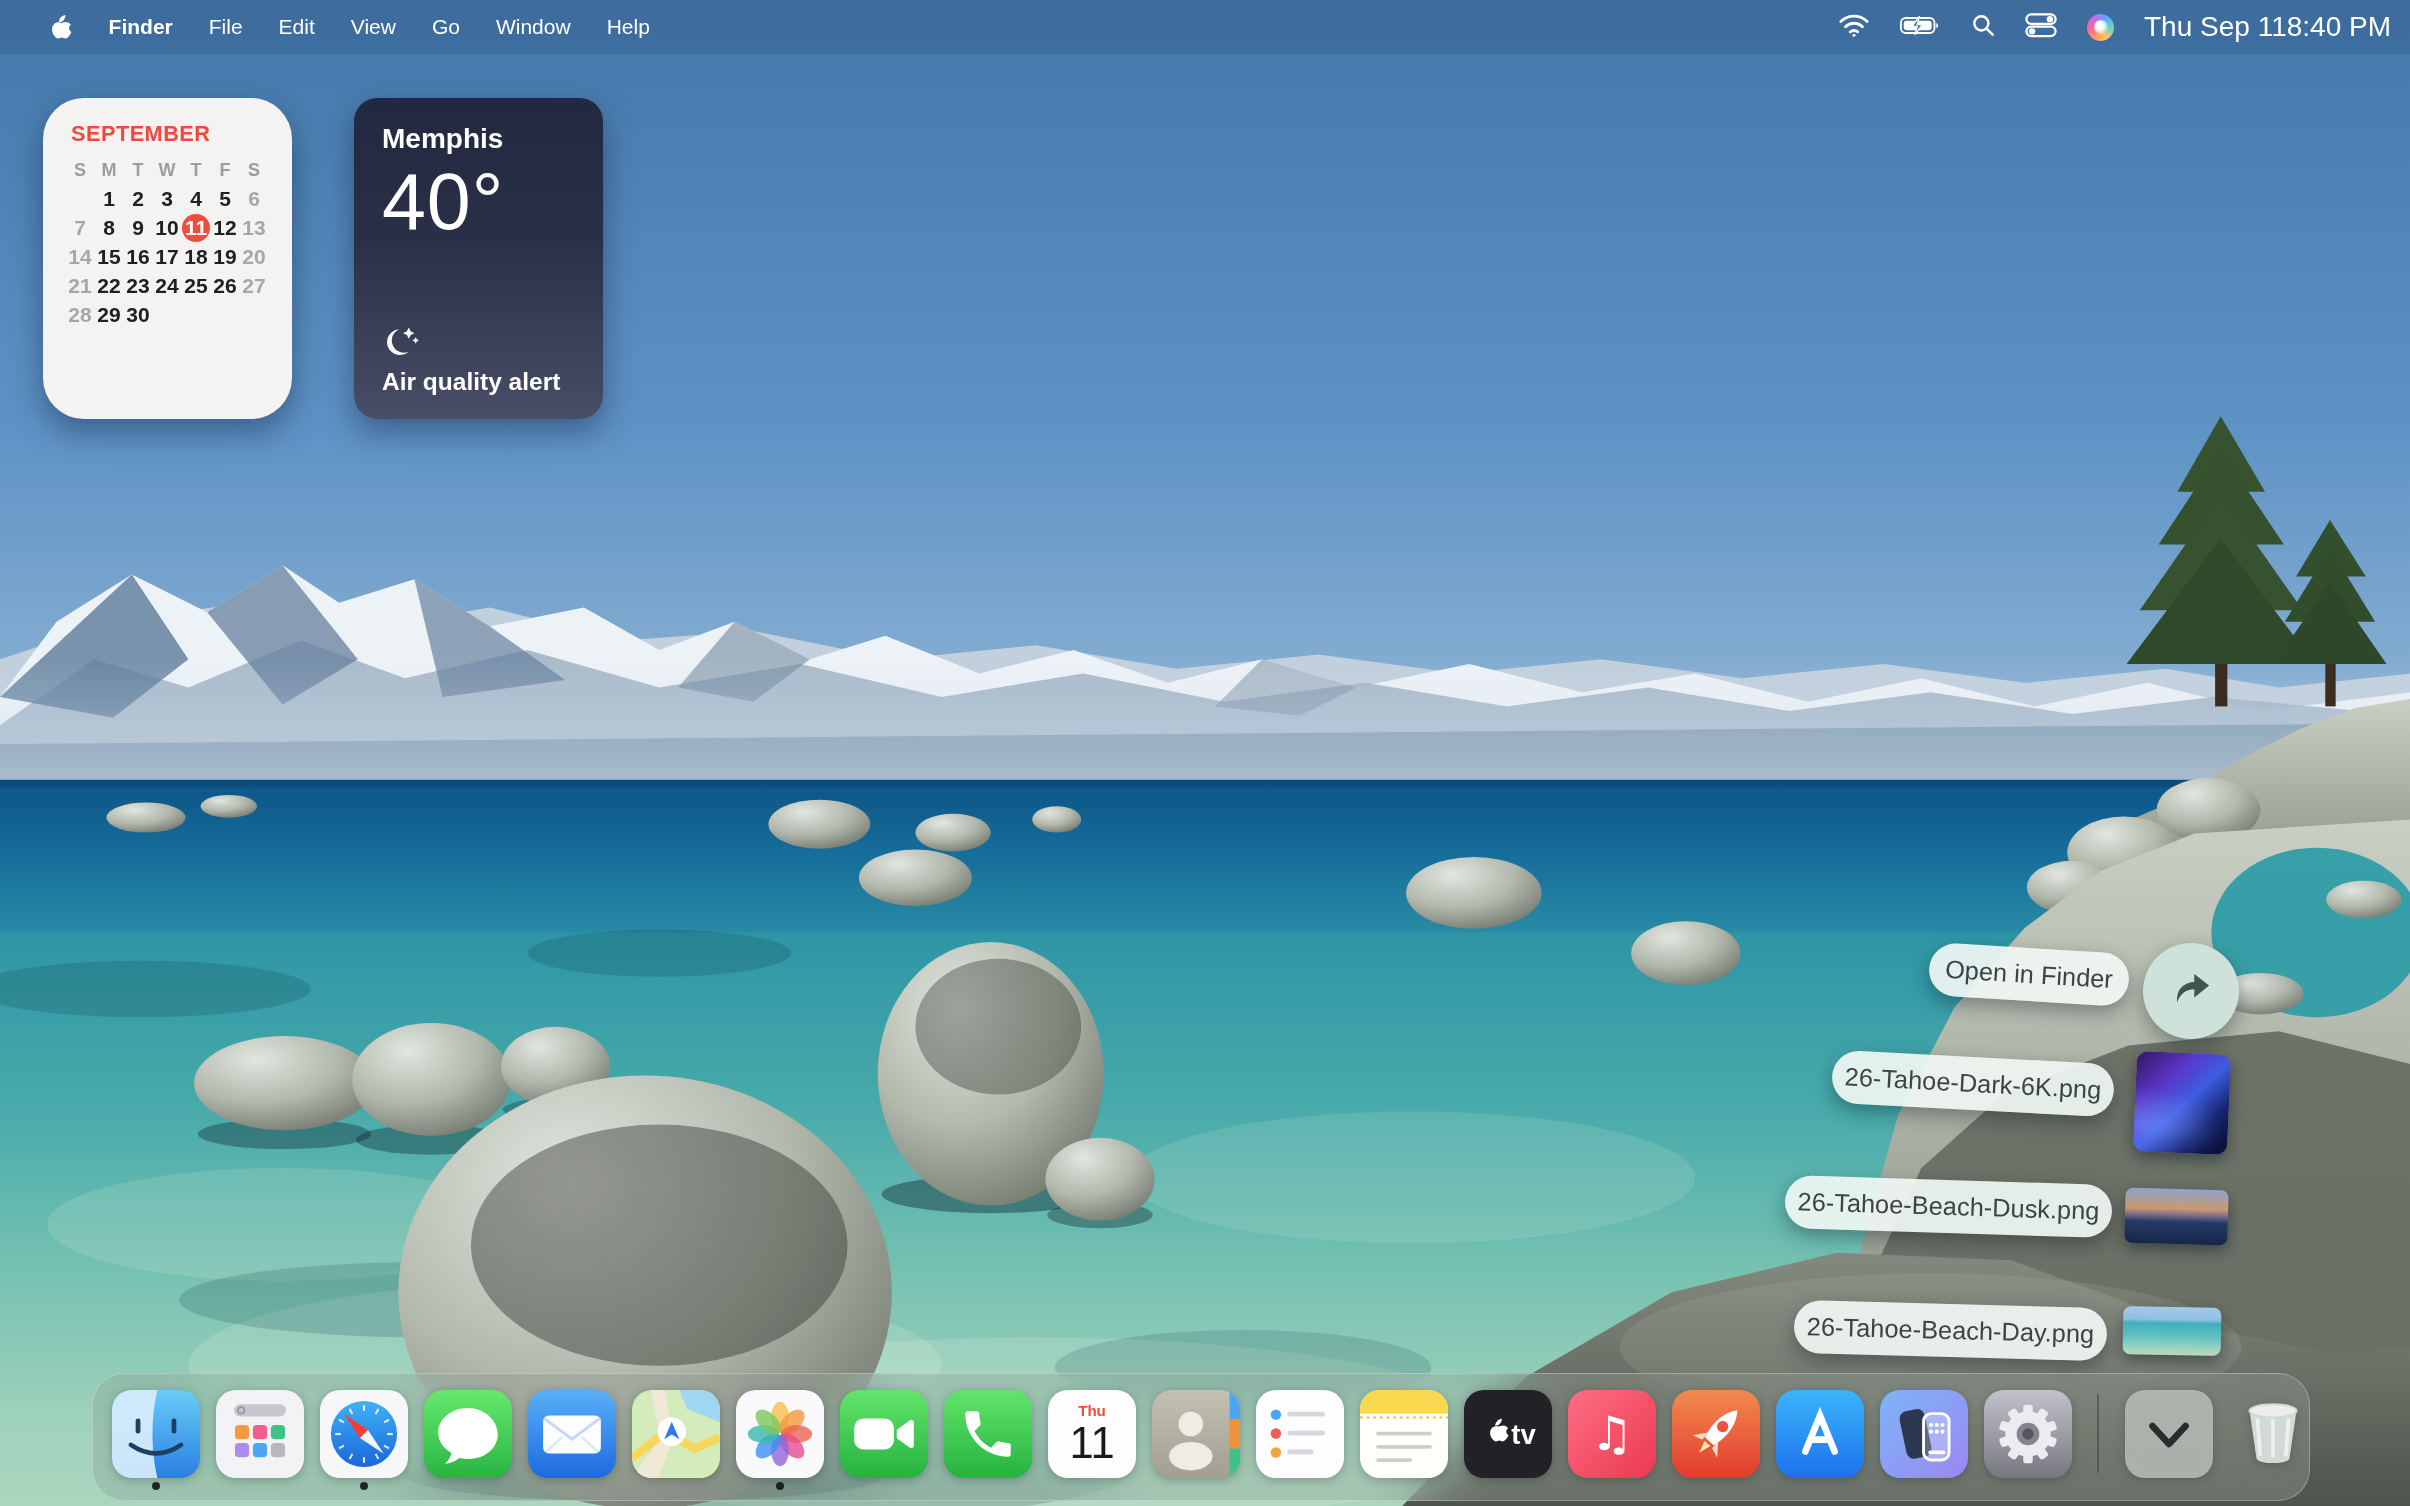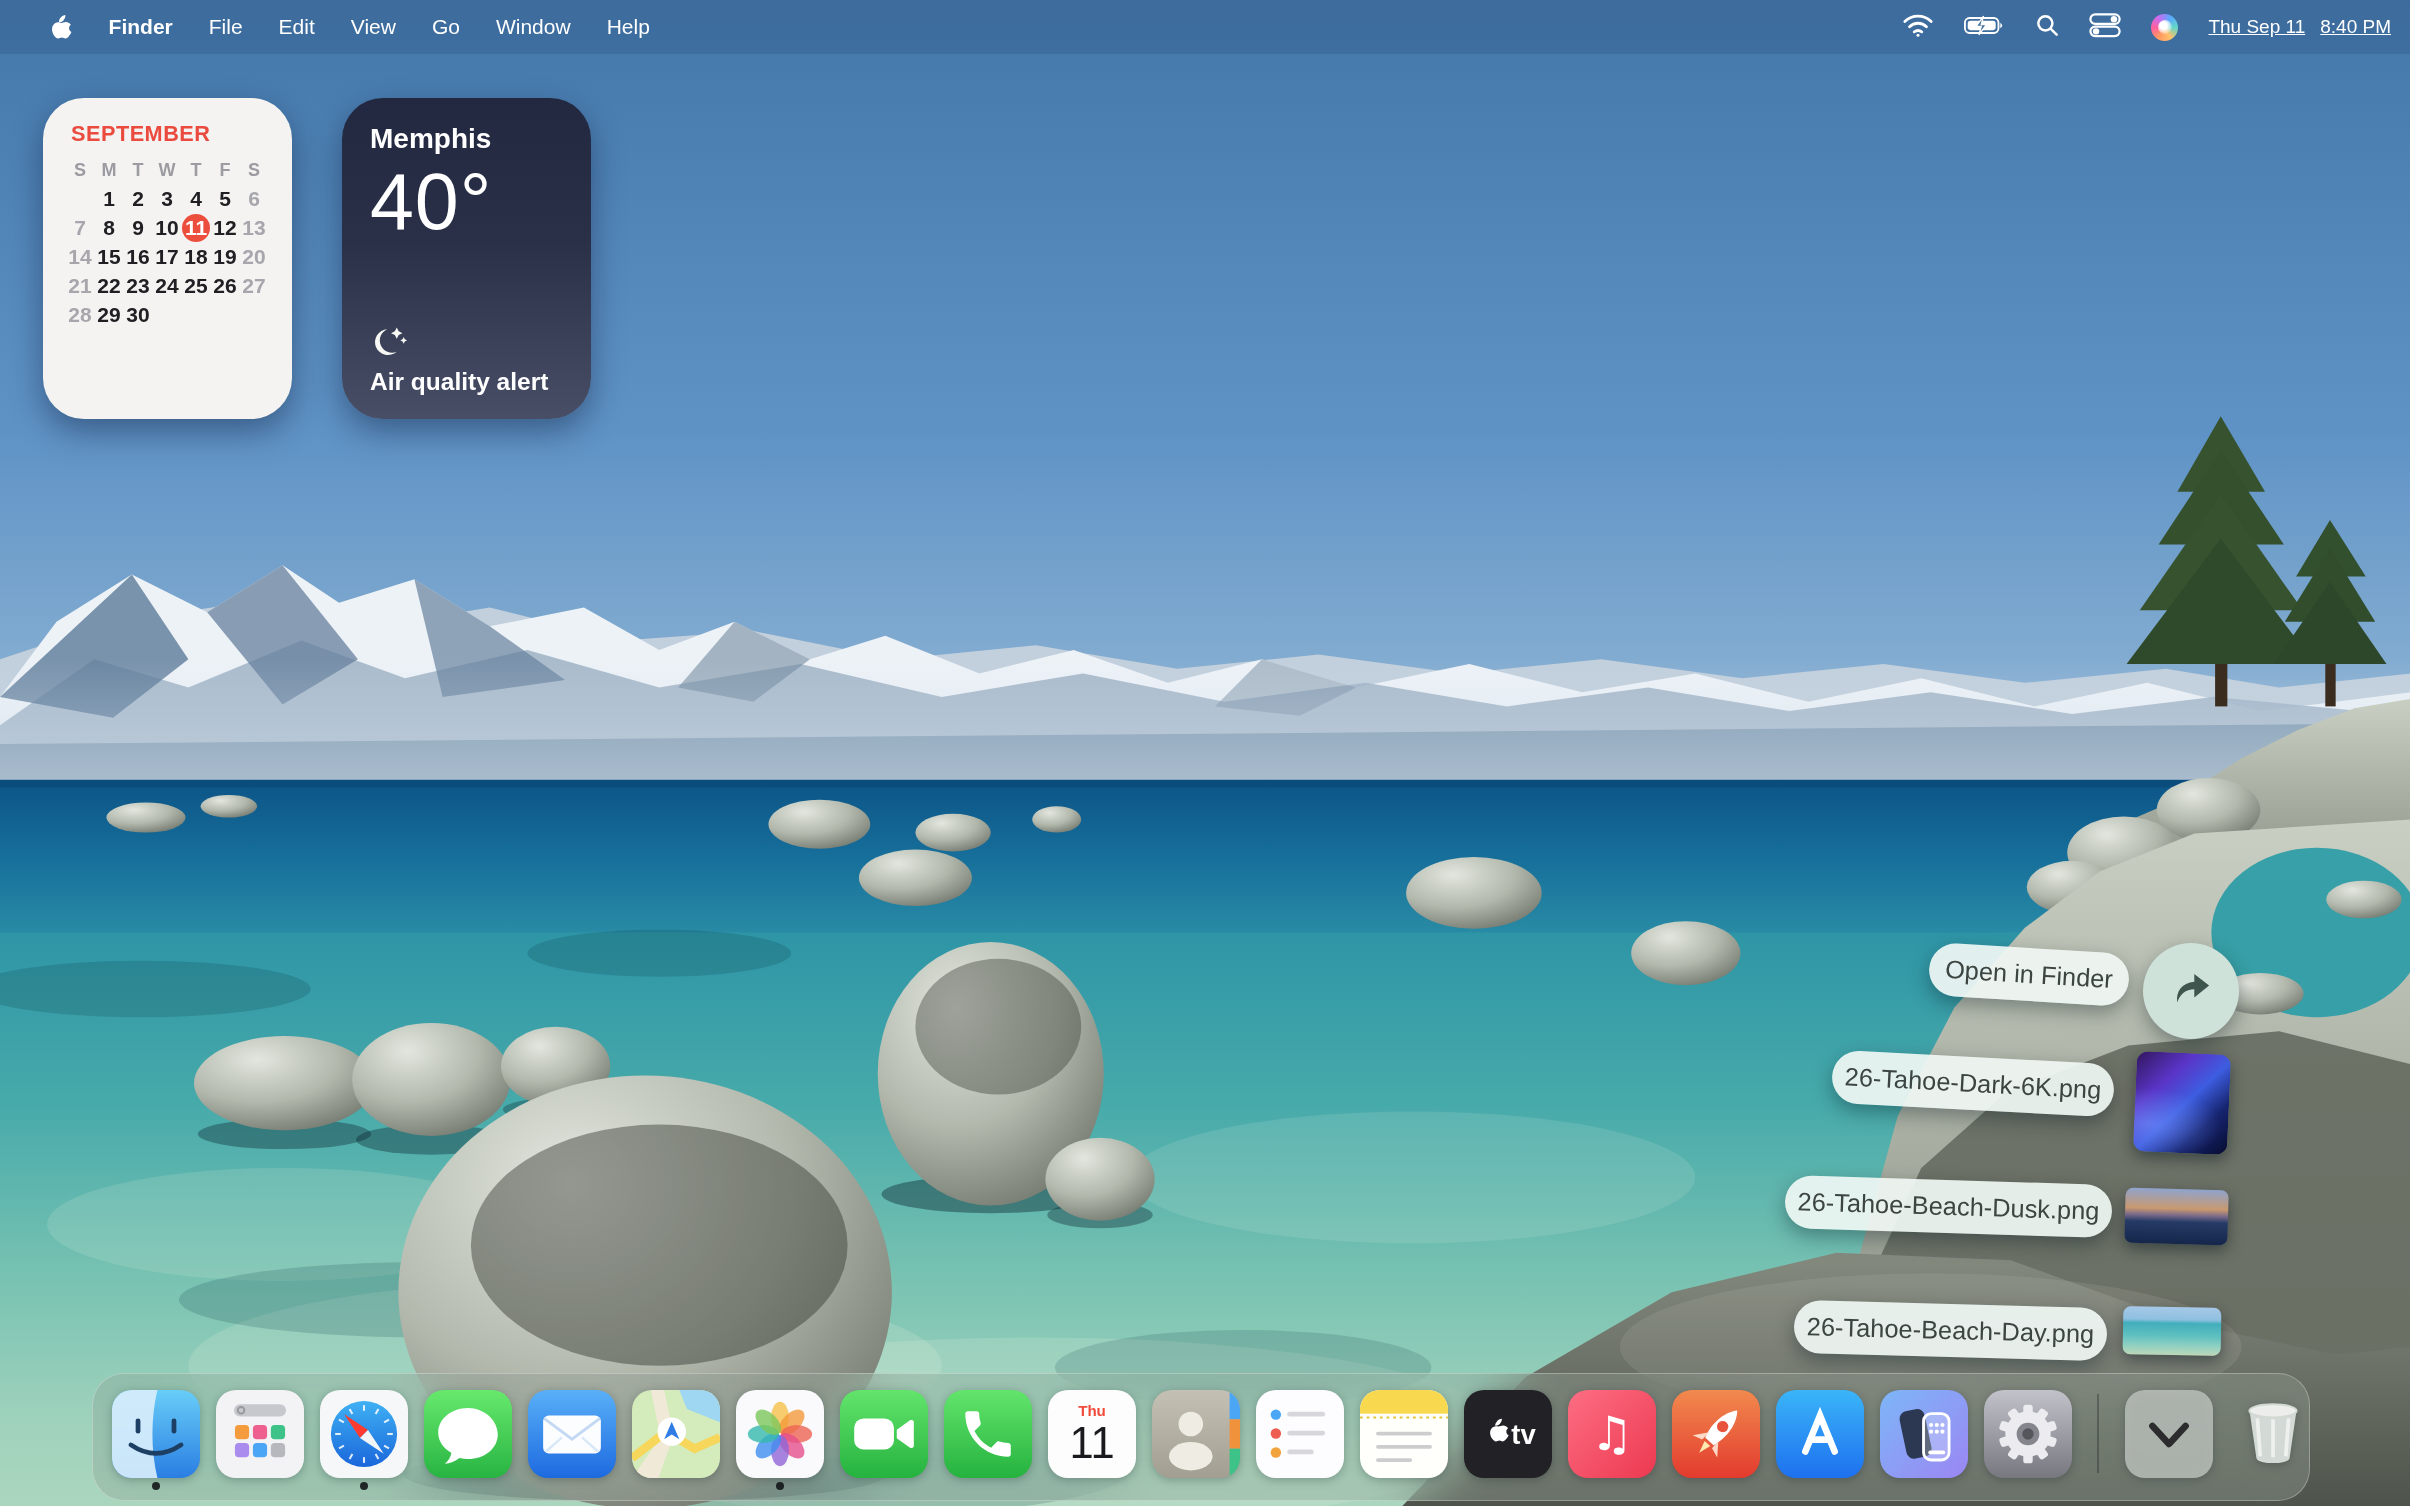--- a/index.html
+++ b/index.html
@@ -8,41 +8,41 @@
   #wallpaper{position:absolute;left:0;top:0;z-index:0;}
 
   
   #menubar{position:absolute;left:0;top:0;width:2411px;height:54px;z-index:40;
     background:rgba(35,70,110,0.22);display:flex;align-items:center;color:#ffffff;padding-left:12px;}
   .mb-left{display:flex;align-items:center;gap:36px;padding-left:38px;}
   .mb-apple{display:flex;align-items:center;}
   .mb-app{font-weight:700;font-size:21px;}
   .mb-item{font-size:21px;font-weight:400;}
   .mb-right{margin-left:auto;display:flex;align-items:center;gap:30px;padding-right:32px;}
-  .mb-time{display:flex;gap:15px;font-size:19px;font-weight:500;text-decoration:underline;}
+  .mb-time{display:flex;font-size:28px;font-weight:500;}
   .siri-orb{width:27px;height:27px;border-radius:50%;
     background:conic-gradient(from 210deg,#ff9a62,#ff5f9e,#c76df0,#5aa8ff,#63d8c8,#ffc06a,#ff9a62);
     position:relative;}
   .siri-orb::after{content:"";position:absolute;left:6.6px;top:6.6px;width:14px;height:14px;border-radius:50%;
     background:radial-gradient(circle at 40% 40%,#ffffff 30%,rgba(255,255,255,.25) 70%,transparent 75%);}
 
   
   .widget{position:absolute;top:98px;width:249px;height:321px;border-radius:41px;z-index:20;
     box-shadow:0 13px 32px rgba(0,10,40,.38);}
   #cal-widget{left:43px;background:#f4f3f1;padding:22.6px 0 0 0;box-sizing:border-box;}
   #cal-month{font-size:21.7px;font-weight:700;color:#eb4b3f;letter-spacing:0.5px;padding-left:28px;}
   #cal-grid{margin:9.4px auto 0 auto;display:grid;grid-template-columns:repeat(7,29px);
     grid-auto-rows:29px;justify-items:center;align-items:center;width:204px;}
   .cal-h{font-size:18px;font-weight:700;color:#9b9ba1;}
   .cal-d{font-size:21px;font-weight:700;color:#202024;width:28px;height:28px;display:flex;
     align-items:center;justify-content:center;}
   .cal-d.muted{color:#a6a6ac;}
   .cal-d.sel{background:#ec4d3d;color:#fff;border-radius:50%;}
-  #weather-widget{left:342px;background:linear-gradient(180deg,#222840 0%,#2b3049 45%,#484e66 100%);
-    color:#fff;padding:24.5px 28px;box-sizing:border-box;}
+  #weather-widget{left:354px;background:linear-gradient(180deg,#222840 0%,#2b3049 45%,#484e66 100%);
+    color:#fff;padding:24.5px 28px;box-sizing:border-box;border-radius:23px;}
   #weather-city{font-size:28px;font-weight:700;}
   #weather-temp{font-size:79px;font-weight:300;margin-top:1.9px;letter-spacing:0.9px;}
   #weather-bottom{position:absolute;left:28px;bottom:22.6px;}
   #weather-cond{font-size:24.5px;font-weight:700;margin-top:3.8px;}
 
   
   .pill{position:absolute;height:53px;border-radius:27px;background:rgba(240,247,244,0.92);
     display:flex;align-items:center;justify-content:center;font-size:25.4px;font-weight:500;color:#3c4541;
     box-shadow:0 7.5px 19px rgba(0,20,30,.35);z-index:15;white-space:nowrap;}
   #open-finder-pill{left:1929px;top:948px;width:200px;transform:rotate(3.5deg);}

